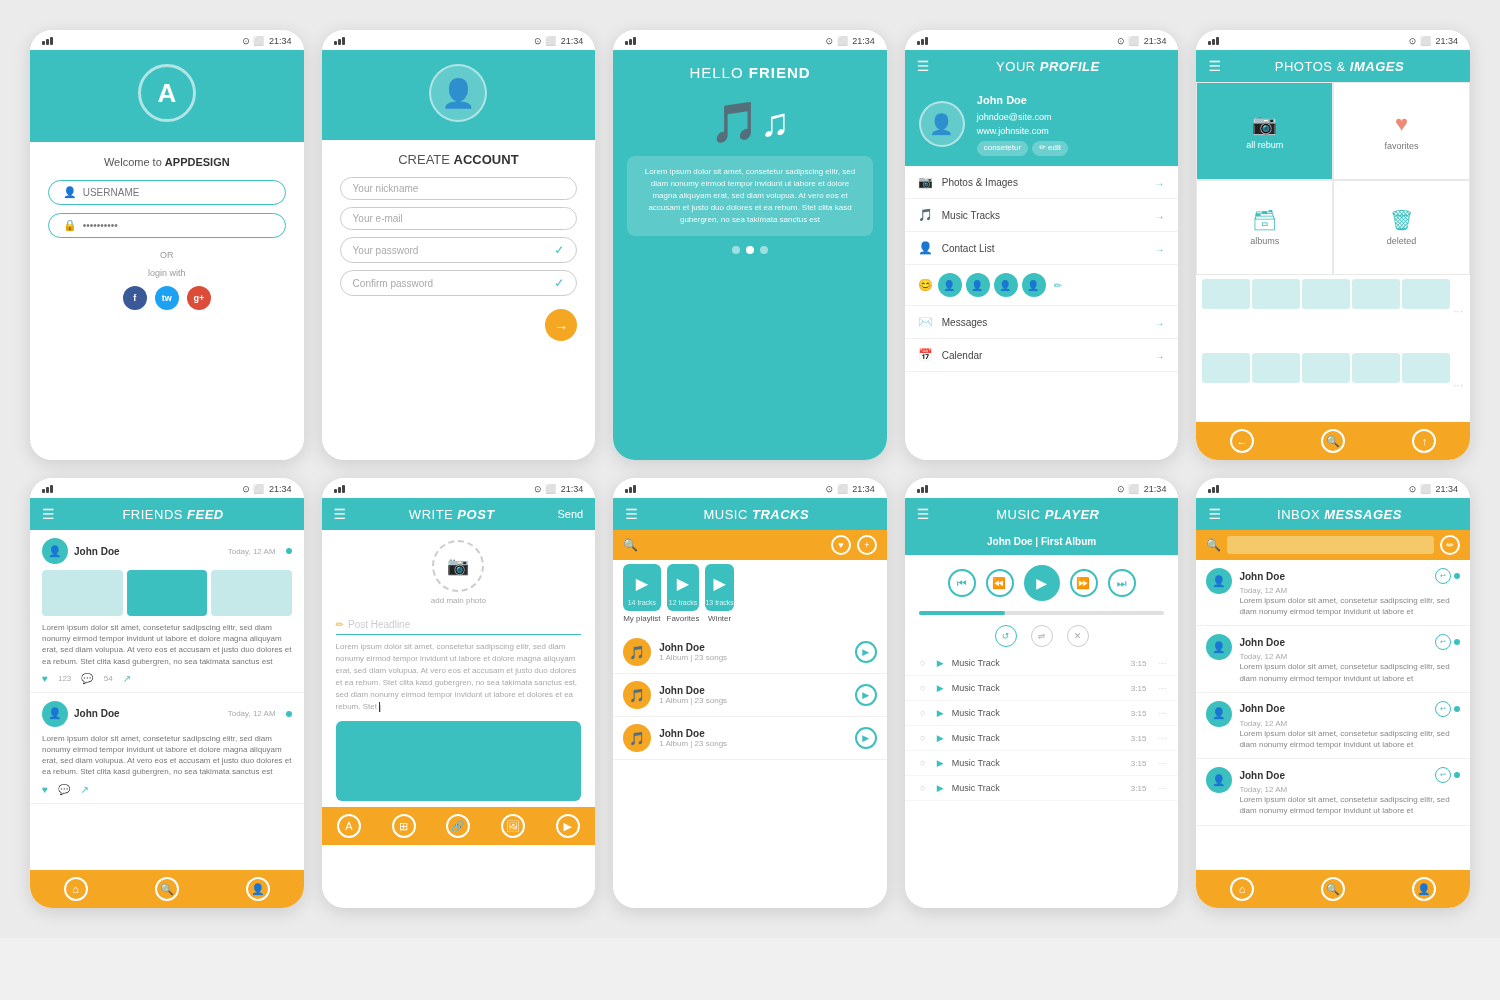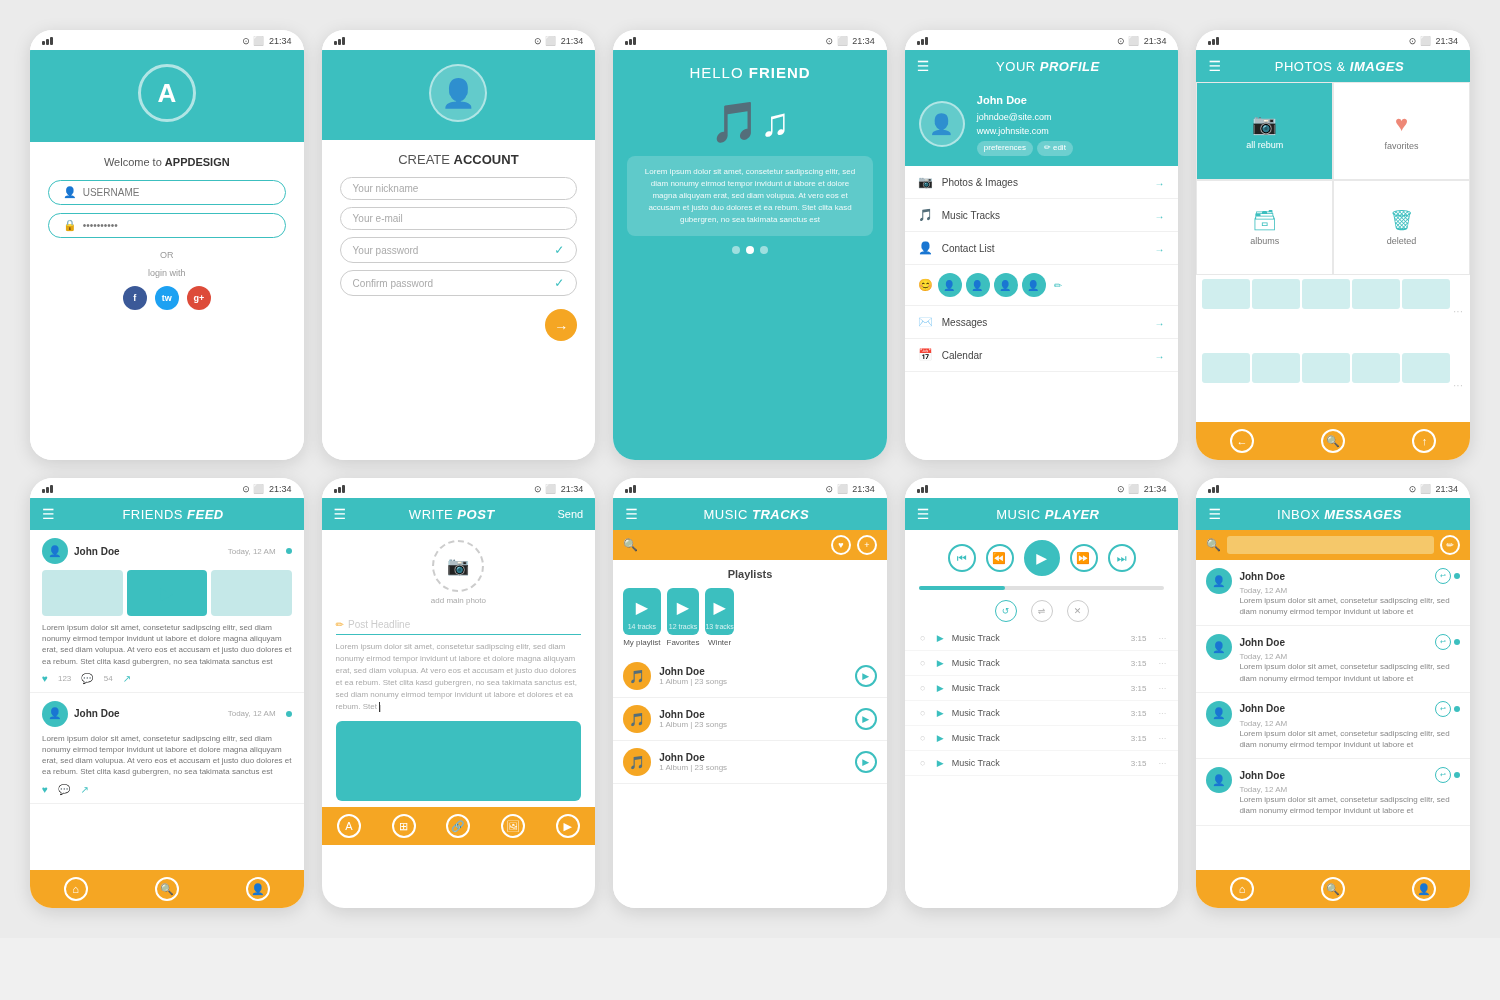--- a/index.html
+++ b/index.html
@@ -564,21 +564,21 @@
       <span class="menu-icon">☰</span>
       <span class="title">YOUR <strong>PROFILE</strong></span>
     </div>
     <div class="profile-top">
       <div class="profile-avatar">👤</div>
       <div class="profile-info">
         <div class="name">John Doe</div>
         <div>johndoe@site.com</div>
         <div>www.johnsite.com</div>
         <div class="profile-tags">
-          <span class="profile-tag">preferences</span>
+          <span class="profile-tag">consetetur</span>
           <span class="profile-tag">✏ edit</span>
         </div>
       </div>
     </div>
     <div class="profile-menu">
       <div class="profile-menu-item">
         <div class="left">
           <span class="icon">📷</span>
           <span>Photos &amp; Images</span>
         </div>
@@ -809,21 +809,20 @@
     </div>
     <div class="music-body">
       <div class="music-search">
         <span class="music-search-icon">🔍</span>
         <div class="music-search-bar"></div>
         <div class="music-search-actions">
           <div class="music-search-btn">♥</div>
           <div class="music-search-btn">+</div>
         </div>
       </div>
-      <div class="music-section-title">Playlists</div>
       <div class="music-playlists">
         <div>
           <div class="playlist-card">
             <span class="playlist-icon">▶</span>
             <span class="playlist-tracks">14 tracks</span>
           </div>
           <div class="playlist-name">My playlist</div>
         </div>
         <div>
           <div class="playlist-card">
@@ -878,20 +877,23 @@
         <span>⊙</span>
         <span>⬜</span>
         <span>21:34</span>
       </div>
     </div>
     <div class="phone-header" style="justify-content:flex-start;">
       <span class="menu-icon">☰</span>
       <span class="title">MUSIC <strong>PLAYER</strong></span>
     </div>
     <div class="player-body">
+      <div class="player-header-info">
+        <span>John Doe | <span>First Album</span></span>
+      </div>
       <div class="player-controls">
         <div class="ctrl-btn">⏮</div>
         <div class="ctrl-btn">⏪</div>
         <div class="ctrl-btn play large">▶</div>
         <div class="ctrl-btn">⏩</div>
         <div class="ctrl-btn">⏭</div>
       </div>
       <div class="player-progress">
         <div class="progress-bar">
           <div class="progress-fill"></div>

